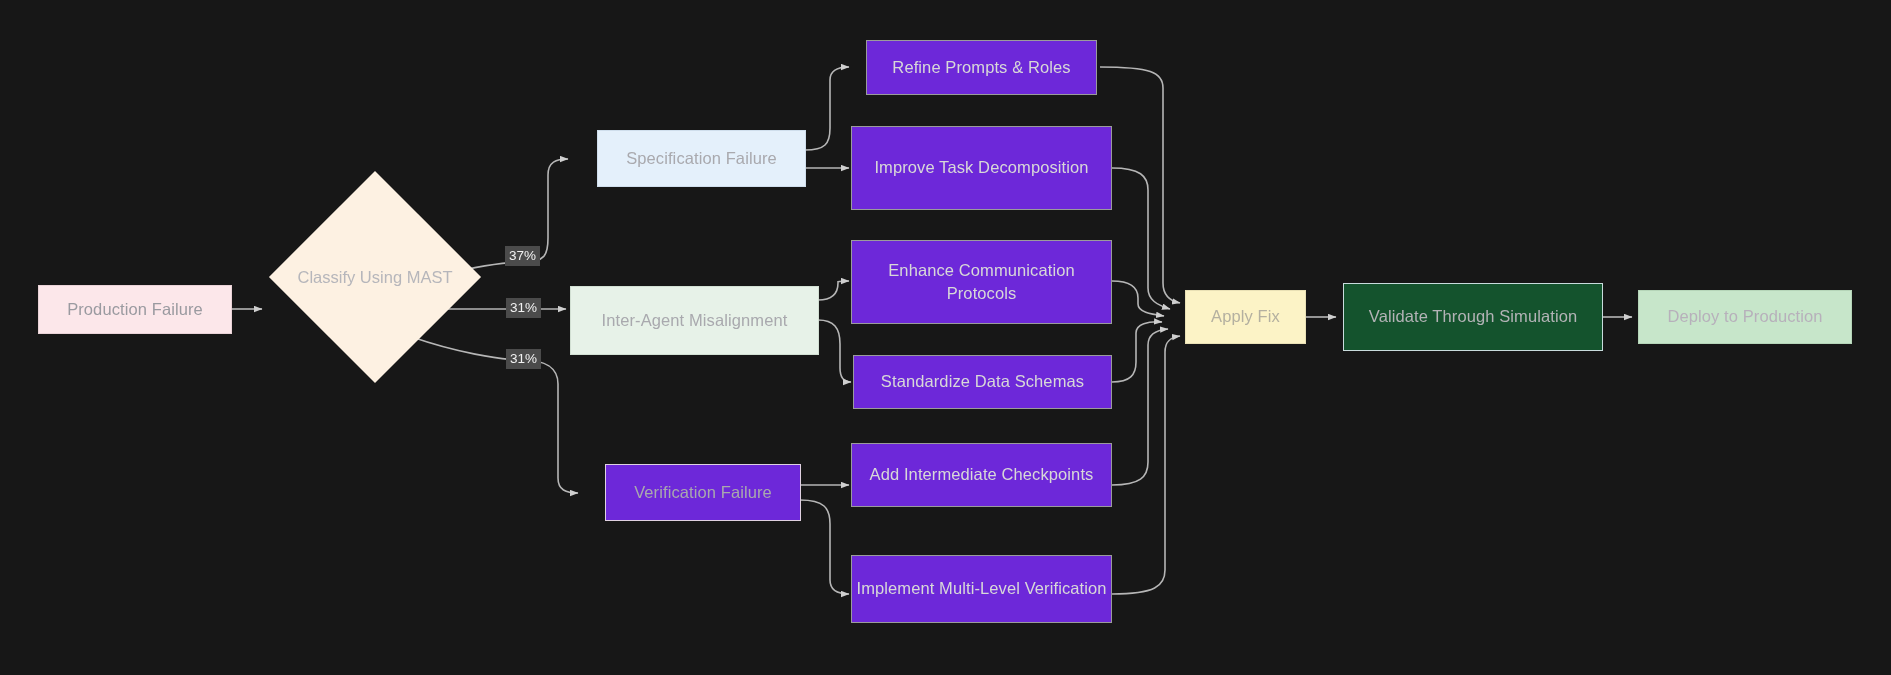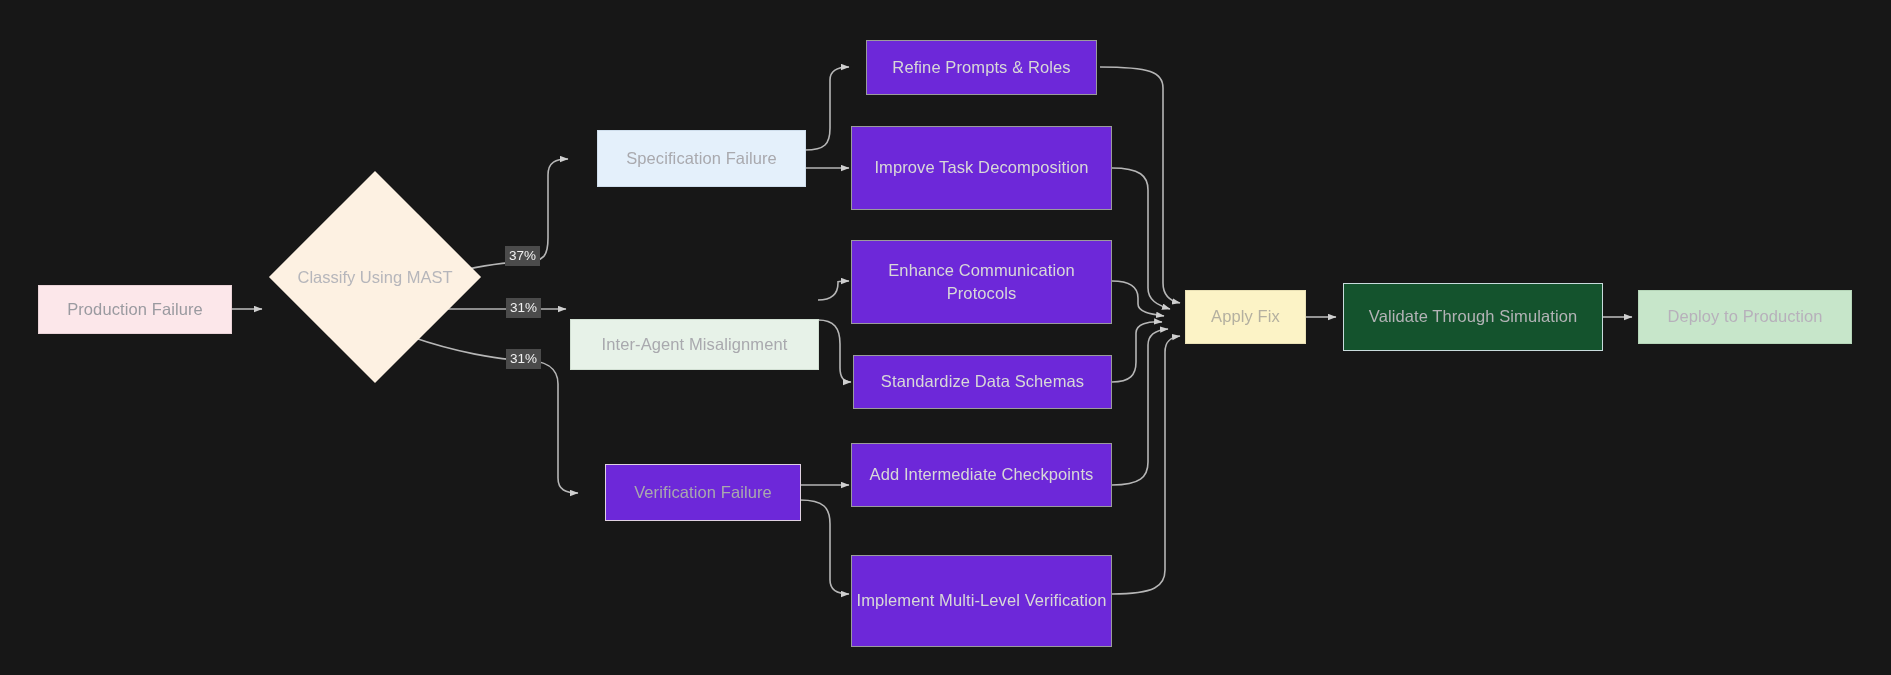--- a/index.html
+++ b/index.html
@@ -173,21 +173,21 @@
 
   <div class="diamond-wrap" style="left:300px; top:202px; width:150px; height:150px;">
     <div class="diamond-shape"></div>
     <span class="diamond-label">Classify Using MAST</span>
   </div>
 
   <div class="node n-cat-spec" style="left:597px; top:130px; width:209px; height:57px;">
     <span>Specification Failure</span>
   </div>
 
-  <div class="node n-cat-inter" style="left:570px; top:286px; width:249px; height:51px;margin-top:33px;">
+  <div class="node n-cat-inter" style="left:570px; top:286px; width:249px; height:69px;">
     <span>Inter-Agent Misalignment</span>
   </div>
 
   <div class="node n-cat-verif" style="left:605px; top:464px; width:196px; height:57px;">
     <span>Verification Failure</span>
   </div>
 
   <div class="node n-action" style="left:866px; top:40px; width:231px; height:55px;">
     <span>Refine Prompts &amp; Roles</span>
   </div>
@@ -201,21 +201,21 @@
   </div>
 
   <div class="node n-action" style="left:853px; top:355px; width:259px; height:54px;">
     <span>Standardize Data Schemas</span>
   </div>
 
   <div class="node n-action" style="left:851px; top:443px; width:261px; height:64px;">
     <span>Add Intermediate Checkpoints</span>
   </div>
 
-  <div class="node n-action" style="left:851px; top:555px; width:261px; height:92px;">
+  <div class="node n-action" style="left:851px; top:555px; width:261px; height:68px;">
     <span>Implement Multi-Level Verification</span>
   </div>
 
   <div class="node n-fix" style="left:1185px; top:290px; width:121px; height:54px;">
     <span>Apply Fix</span>
   </div>
 
   <div class="node n-validate" style="left:1343px; top:283px; width:260px; height:68px;">
     <span>Validate Through Simulation</span>
   </div>

